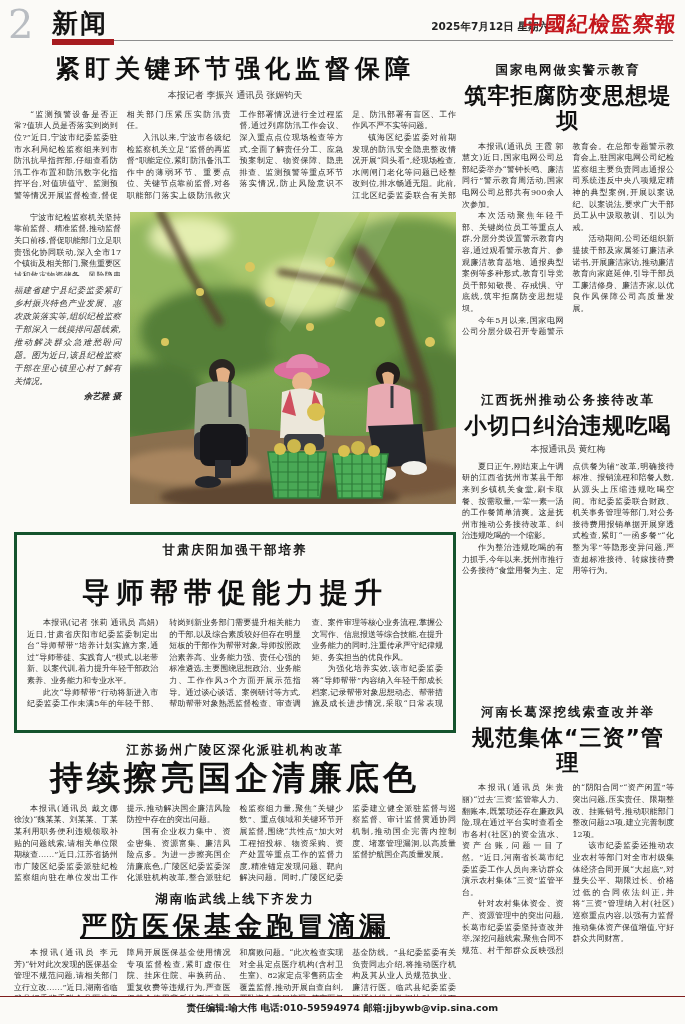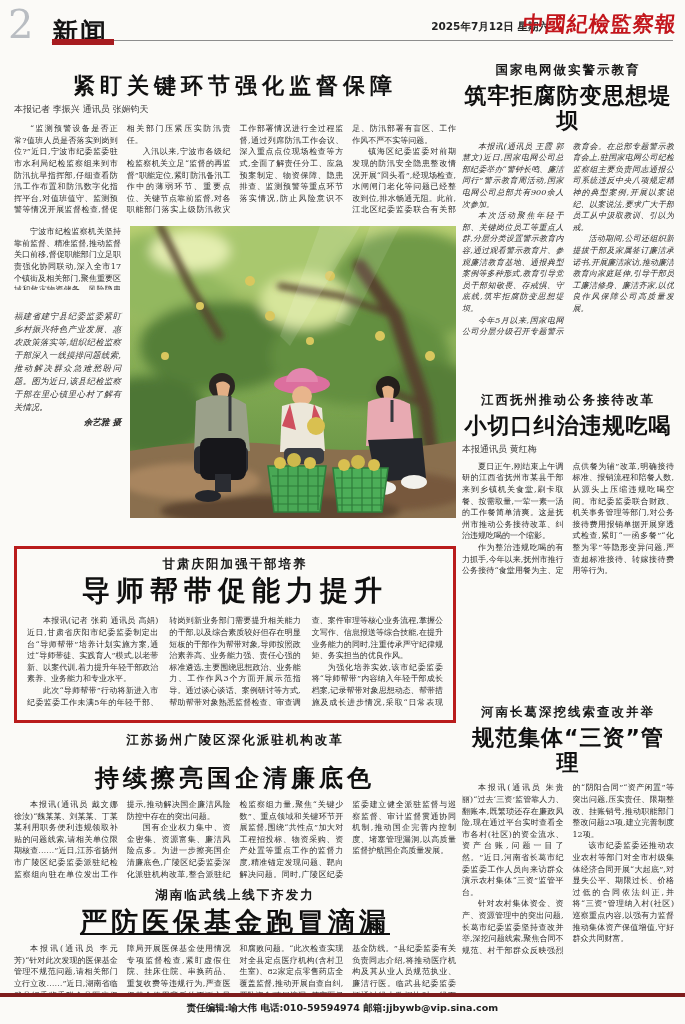--- a/index.html
+++ b/index.html
@@ -4,66 +4,66 @@
 <style>
   html,body{margin:0;padding:0;}
   .page{
     position:relative;width:685px;height:1024px;margin:0 auto;
     background:#fbfaf7;overflow:hidden;
     font-family:"DejaVu Serif","Liberation Serif",serif;color:#2b2b2b;
   }
   
   .hdr{position:absolute;top:4px;left:0;right:0;height:46px;}
   .pagenum{position:absolute;left:8px;top:0;font-size:40px;line-height:1;color:#b9bdc2;font-family:"DejaVu Serif",serif;}
-  .section{position:absolute;left:52px;top:11px;font-size:26px;font-weight:900;letter-spacing:2px;color:#141414;font-family:"DejaVu Sans","Liberation Sans",sans-serif;}
+  .section{position:absolute;left:52px;top:2px;font-size:26px;font-weight:900;letter-spacing:2px;color:#141414;font-family:"DejaVu Sans","Liberation Sans",sans-serif;}
   .hdr-rule{position:absolute;left:52px;right:12px;top:36px;height:1px;background:#8d8d8d;}
   .hdr-redbar{position:absolute;left:52px;top:35px;width:62px;height:6px;background:#a61b1f;}
   .hdr-date{position:absolute;right:136px;top:16px;font-size:10.5px;font-weight:bold;color:#222;font-family:"DejaVu Sans",sans-serif;}
   .masthead{position:absolute;right:8px;top:6px;font-size:21px;font-weight:900;color:#c3161c;
     font-family:"DejaVu Serif",serif;transform:skewX(-6deg);letter-spacing:1px;}
   
   .kicker{text-align:center;font-size:12.5px;letter-spacing:2px;color:#1a1a1a;font-weight:bold;
     font-family:"DejaVu Sans","Liberation Sans",sans-serif;}
   .headline{text-align:center;font-weight:900;color:#101010;line-height:1.15;
     font-family:"DejaVu Sans","Liberation Sans",sans-serif;}
-  .byline{font-size:9px;color:#3c3c3c;margin-top:5px;}
+  .byline{text-align:center;font-size:9px;color:#3c3c3c;margin-top:5px;}
   .body{font-size:8px;line-height:1.45;text-align:justify;color:#2e2e2e;overflow:hidden;}
   .para{margin:0;text-indent:2em;}
   
   .main{position:absolute;left:14px;top:52px;width:442px;}
-  .a-head .headline{font-size:22px;letter-spacing:5px;margin-top:21px;}
+  .a-head .headline{font-size:25px;letter-spacing:5px;margin-top:3px;}
   .a-bodytop{margin-top:7px;height:100px;column-count:4;column-gap:9px;}
   .a-row{display:flex;gap:9px;margin-top:3px;}
   .a-leftcol{width:107px;flex:0 0 107px;}
   .a-bodyleft{height:64px;}
-  .caption{margin-top:20px;font-size:8.4px;line-height:1.55;color:#333;font-style:italic;text-align:justify;}
+  .caption{margin-top:8px;font-size:8.4px;line-height:1.55;color:#333;font-style:italic;text-align:justify;}
   .credit{text-align:right;font-size:8.6px;font-weight:bold;margin-top:3px;font-style:italic;}
   .photo{width:326px;height:292px;flex:0 0 326px;background:#6a9a4a;}
   .photo svg{display:block;width:100%;height:100%;}
   
-  .redbox{margin-top:28px;border:3px solid #b91c1c;padding:7px 10px 8px;background:#fbfaf7;}
-  .redbox .headline{font-size:28px;letter-spacing:6px;margin-top:2px;}
+  .redbox{margin-top:28px;border:3px solid #14532d;padding:7px 10px 16px;background:#fbfaf7;}
+  .redbox .headline{font-size:28px;letter-spacing:6px;margin-top:18px;}
   .redbox .body{margin-top:8px;height:97px;column-count:3;column-gap:11px;}
   .art-c{margin-top:9px;}
-  .art-c .headline{font-size:24px;letter-spacing:4px;margin-top:16px;}
+  .art-c .headline{font-size:33px;letter-spacing:4px;margin-top:0;}
   .art-c .body{margin-top:6px;height:88px;column-count:4;column-gap:9px;}
   .art-d{margin-top:0;}
   .art-d .headline{font-size:27px;letter-spacing:4px;margin-top:2px;text-decoration:underline;}
   .art-d .body{margin-top:6px;height:62px;column-count:4;column-gap:9px;}
   
   .side{position:absolute;left:462px;top:62px;width:212px;}
   .side .headline{font-size:22px;letter-spacing:1px;margin-top:4px;}
   .side .body{margin-top:7px;column-count:2;column-gap:9px;}
-  .s-e .body{height:238px;font-style:italic;}
+  .s-e .body{height:238px;}
   .s-f{margin-top:13px;}
   .s-f .body{margin-top:5px;height:230px;}
   .s-g{margin-top:13px;}
   .s-g .body{height:240px;}
   
-  .foot{position:absolute;left:0;right:0;bottom:0;height:22px;border-top:4px solid #7f1d1d;
+  .foot{position:absolute;left:0;right:0;bottom:0;height:22px;border-top:1px solid #7f1d1d;
     text-align:center;font-size:9.5px;font-weight:bold;color:#222;padding-top:5px;
     font-family:"DejaVu Sans",sans-serif;background:#fbfaf7;}
   .trim{position:absolute;bottom:20px;width:14px;height:3px;background:#333;}
 </style>
 </head>
 <body>
 
 <div class="page">
 
   <div class="hdr">

